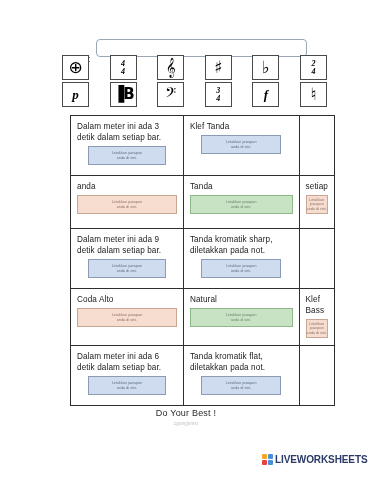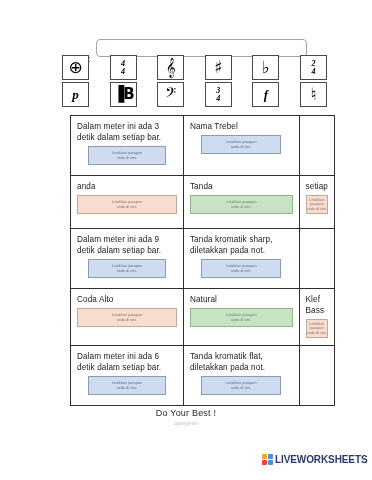--- a/index.html
+++ b/index.html
@@ -200,21 +200,21 @@
           <td>
             <div class="q-text">Dalam meter ini ada 3 detik dalam setiap bar.</div>
             <div class="dz-wrap-center">
               <div class="dropzone dz-blue">
                 <span>Letakkan jawapan</span>
                 <span>anda di sini.</span>
               </div>
             </div>
           </td>
           <td>
-            <div class="q-text">Nama Trebel</div>
+            <div class="q-text">Klef Tanda</div>
             <div class="dz-wrap-center">
               <div class="dropzone dz-blue">
                 <span>Letakkan jawapan</span>
                 <span>anda di sini.</span>
               </div>
             </div>
           </td>
         </tr>
         <tr class="row-3col">
           <td>

